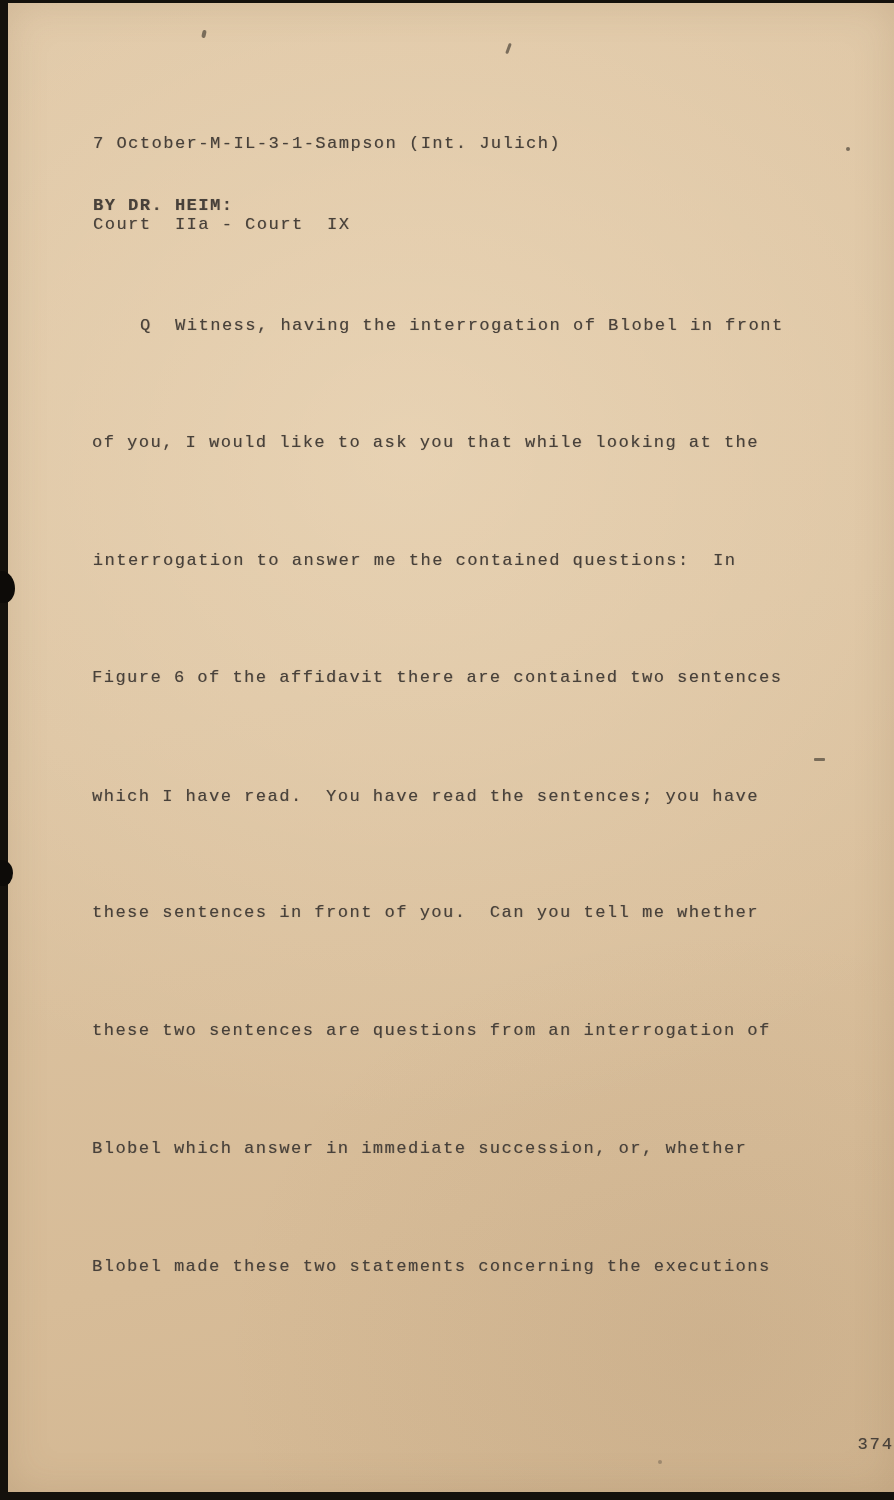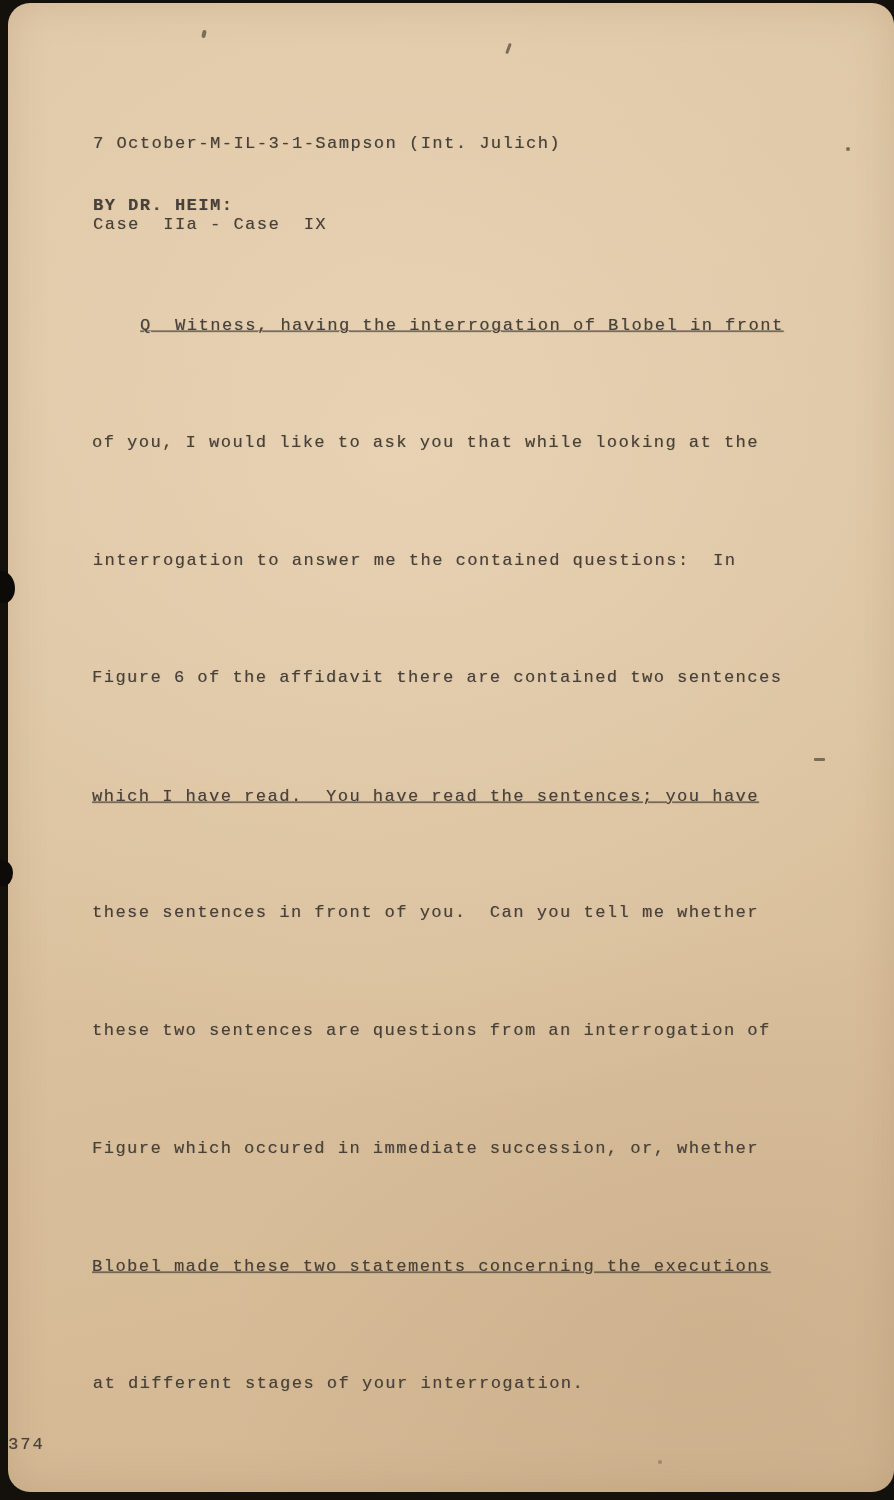--- a/index.html
+++ b/index.html
@@ -8,39 +8,38 @@
     background:#14110c; overflow:hidden;
     font-family:"Liberation Mono","DejaVu Sans Mono",monospace;
   }
   .paper {
     position:absolute; left:8px; top:3px; right:0; bottom:8px;
     background:
       radial-gradient(ellipse 130% 70% at 45% 30%, rgba(255,241,216,0.30), rgba(255,241,216,0) 65%),
       radial-gradient(ellipse 80% 40% at 80% 90%, rgba(120,90,60,0.08), rgba(120,90,60,0) 70%),
       linear-gradient(168deg, #e0c8a7 0%, #dcc3a1 45%, #d7bc98 78%, #d2b691 100%);
     box-shadow: inset 0 0 40px rgba(120,92,60,0.18);
-    border-radius: 22px;
   }
   .ink {
     color:#48413a;
     font-size:17px;
     letter-spacing:1.5px;
     white-space:pre;
     text-shadow: 0.4px 0.4px 0.7px rgba(72,65,58,0.45);
   }
   .header { position:absolute; left:85px; top:73px; line-height:27px; }
   .byline { position:absolute; left:85px; top:192px; line-height:22px;font-weight:bold; }
   .bodytext { position:absolute; left:84px; top:224px; line-height:39.2px; }
   .line { height:39.2px; }
-  .line:nth-child(4n+1) { transform:translateY(0.6px);text-decoration:underline; }
+  .line:nth-child(4n+1) { transform:translateY(0.6px); }
   .line:nth-child(7n+3) { transform:translateX(0.8px); }
   .indent { padding-left:48px; }
   .pageno {
     position:absolute; left:0; width:100%; top:1432px;
-    text-align:left; letter-spacing:2px;
+    text-align:right; letter-spacing:2px;
   }
   
   .blob { position:absolute; background:#0d0b08; }
   .blob1 { left:0; top:571px; width:15px; height:32px; border-radius:0 90% 70% 0 / 0 55% 45% 0; }
   .blob2 { left:0; top:860px; width:13px; height:26px; border-radius:0 85% 75% 0 / 0 50% 50% 0; }
   
   .speck { position:absolute; background:#574d40; border-radius:50%; opacity:0.75; }
   .sp1 { left:194px; top:27px; width:4px; height:8px; border-radius:2px; transform:rotate(12deg); }
   .sp2 { left:499px; top:40px; width:3px; height:11px; border-radius:2px; transform:rotate(20deg); }
   .sp3 { left:806px; top:755px; width:11px; height:3px; border-radius:1px; }
@@ -48,36 +47,35 @@
   .sp5 { left:650px; top:1457px; width:4px; height:4px; opacity:0.4; }
 </style>
 </head>
 <body>
 
 <div class="page">
   <div class="paper">
 
     <div class="header ink">
       <div>7 October-M-IL-3-1-Sampson (Int. Julich)</div>
-      <div>Case  IIa - Case  IX</div>
+      <div>Court  IIa - Court  IX</div>
     </div>
 
     <div class="byline ink">BY DR. HEIM:</div>
 
     <div class="bodytext ink">
       <div class="line indent">Q  Witness, having the interrogation of Blobel in front</div>
       <div class="line">of you, I would like to ask you that while looking at the</div>
       <div class="line">interrogation to answer me the contained questions:  In</div>
       <div class="line">Figure 6 of the affidavit there are contained two sentences</div>
       <div class="line">which I have read.  You have read the sentences; you have</div>
       <div class="line">these sentences in front of you.  Can you tell me whether</div>
       <div class="line">these two sentences are questions from an interrogation of</div>
-      <div class="line">Figure which occured in immediate succession, or, whether</div>
+      <div class="line">Blobel which answer in immediate succession, or, whether</div>
       <div class="line">Blobel made these two statements concerning the executions</div>
-      <div class="line">at different stages of your interrogation.</div>
 
       
       
       
       
       
       
       
       
       

